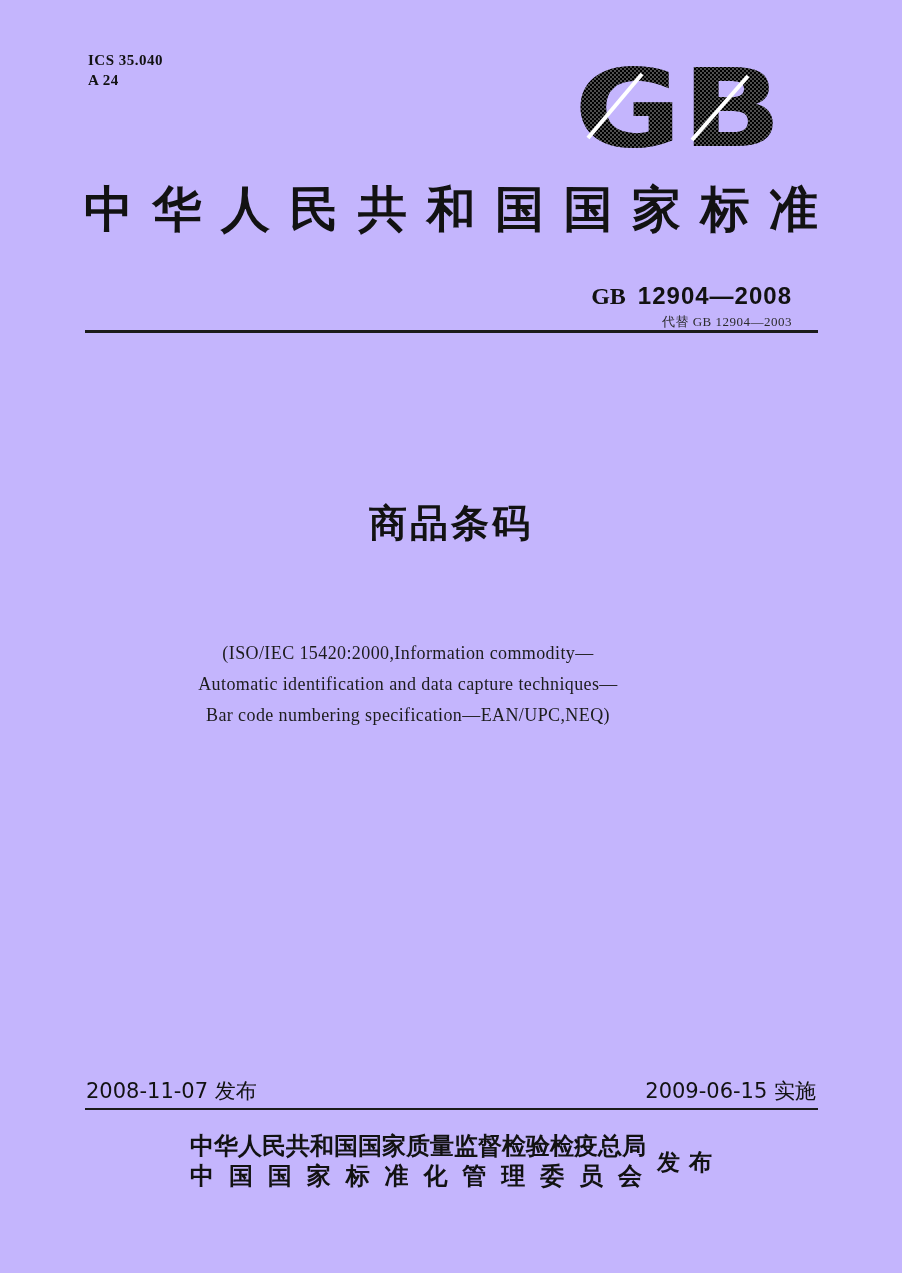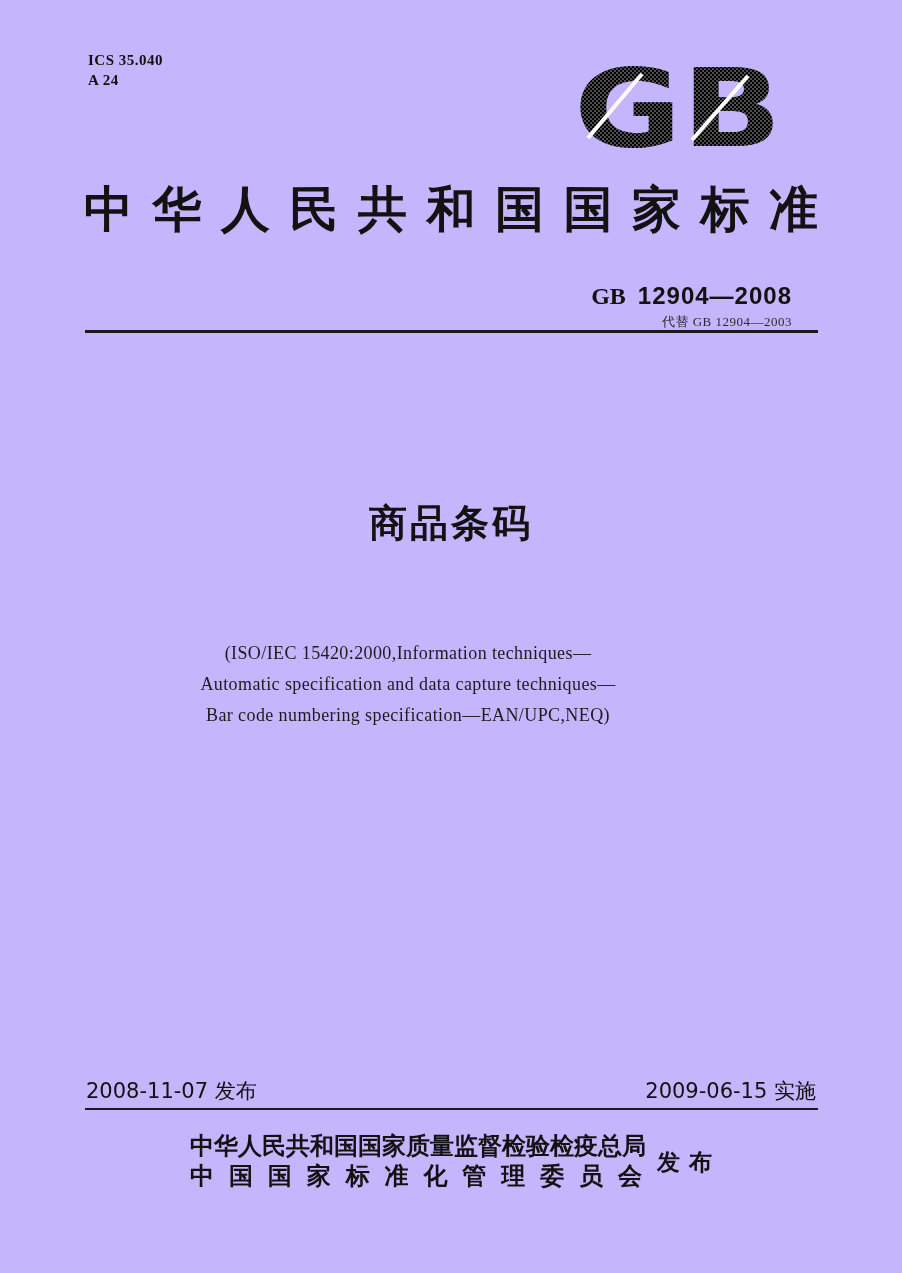--- a/index.html
+++ b/index.html
@@ -141,22 +141,22 @@
   </div>
 
   <div class="rule-top"></div>
 
   <div class="title-cn">
     <span>商品条码</span>
   </div>
 
 
   <div class="iso-ref">
-    <div>(ISO/IEC 15420:2000,Information techniques—</div>
-    <div>Automatic specification and data capture techniques—</div>
+    <div>(ISO/IEC 15420:2000,Information commodity—</div>
+    <div>Automatic identification and data capture techniques—</div>
     <div>Bar code numbering specification—EAN/UPC,NEQ)</div>
   </div>
 
   <div class="dates-row">
     <span>2008-11-07 发布</span>
     <span>2009-06-15 实施</span>
   </div>
 
   <div class="rule-bottom"></div>
 

